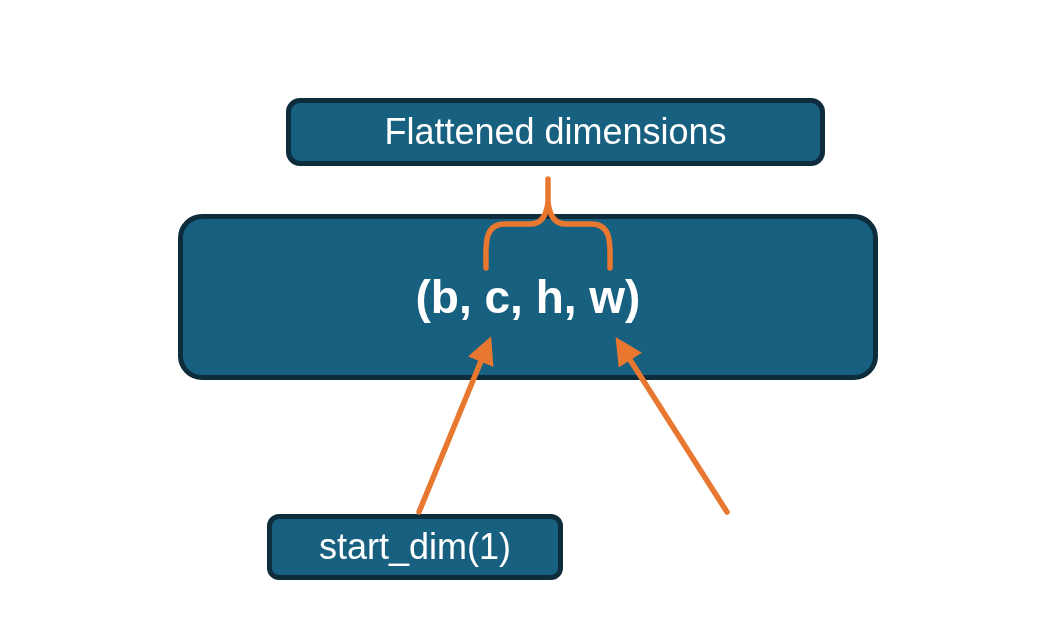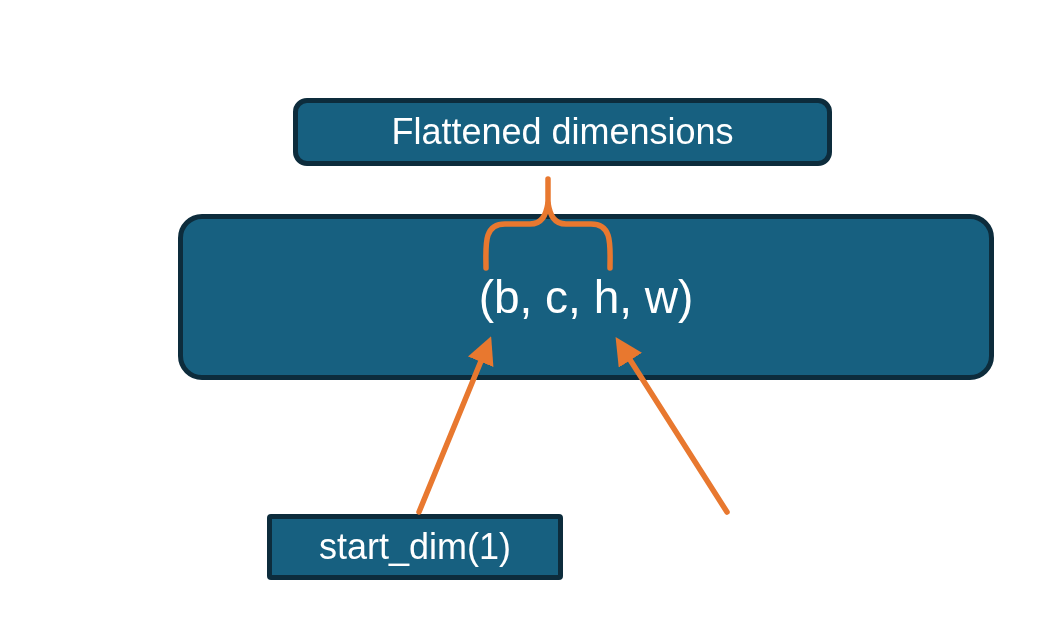--- a/index.html
+++ b/index.html
@@ -23,30 +23,30 @@
     background: var(--box-fill, #176080);
     border: 5px solid var(--box-border, #0d2c3c);
     color: var(--text, #ffffff);
     display: flex;
     align-items: center;
     justify-content: center;
     white-space: nowrap;
     line-height: 1;
   }
   .box-top {
-    left: 293px; top: 98px; width: 539px; height: 68px;
+    left: 286px; top: 98px; width: 539px; height: 68px;
     border-radius: 14px; font-size: 36px;
   }
   .box-main {
-    left: 178px; top: 214px; width: 816px; height: 166px;
-    border-radius: 24px; font-size: 46px;
+    left: 178px; top: 214px; width: 700px; height: 166px;
+    border-radius: 24px; font-size: 46px; font-weight: bold;
   }
   .box-start {
     left: 267px; top: 514px; width: 296px; height: 66px;
-    border-radius: 4px; font-size: 36px;
+    border-radius: 12px; font-size: 36px;
   }
   .box-end {
     left: 580px; top: 513px; width: 297px; height: 66px;
     border-radius: 16px; font-size: 36px;
   }
   .connectors {
     position: absolute;
     left: 0; top: 0;
     width: 1038px; height: 632px;
     z-index: 5;

